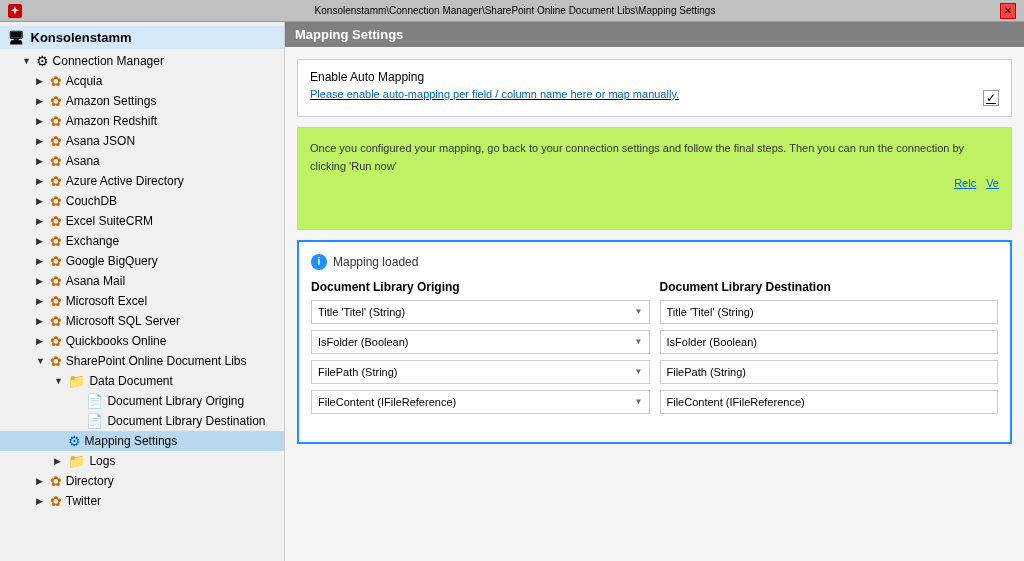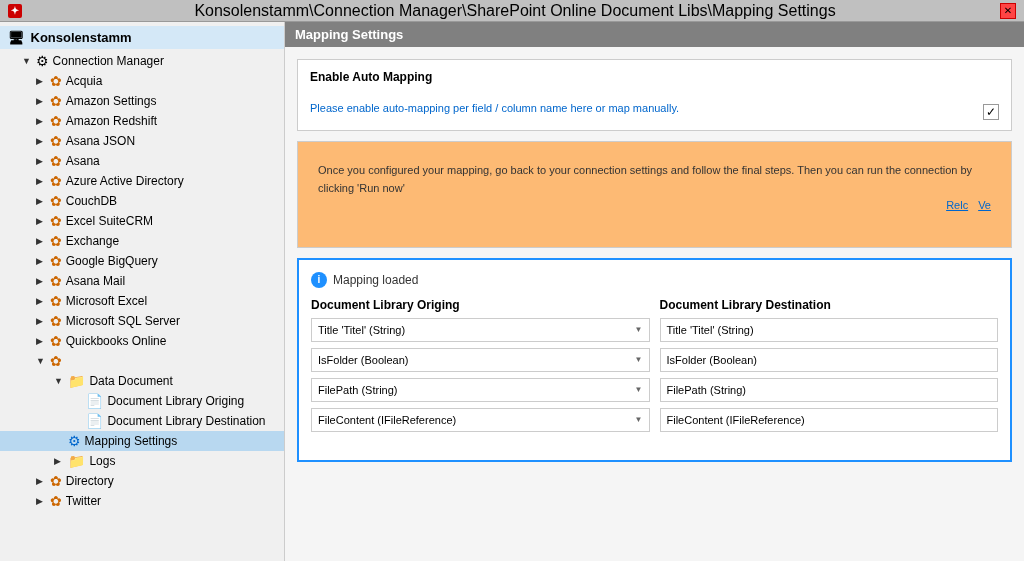--- a/index.html
+++ b/index.html
@@ -8,21 +8,21 @@
     
     .title-bar {
       background: #c0c0c0;
       height: 22px;
       display: flex;
       align-items: center;
       padding: 0 8px;
       border-bottom: 1px solid #999;
     }
     .title-bar-icon { width: 14px; height: 14px; background: #cc0000; border-radius: 2px; margin-right: 8px; display: flex; align-items: center; justify-content: center; }
-    .title-bar-text { font-size: 16px; color: #000; flex: 1; text-align: center; }
+    .title-bar-text { font-size: 10px; color: #000; flex: 1; text-align: center; }
     .title-bar-close { width: 16px; height: 16px; background: #ff4444; border: 1px solid #cc0000; display: flex; align-items: center; justify-content: center; cursor: pointer; font-size: 10px; }
 
     
     .main-layout { display: flex; height: 539px; }
 
     
     .sidebar {
       width: 285px;
       background: #f0f0f0;
       border-right: 1px solid #ccc;
@@ -83,68 +83,69 @@
     }
 
     .auto-mapping-section {
       background: white;
       border: 1px solid #ccc;
       padding: 10px 12px;
       margin-bottom: 10px;
     }
 
     .auto-mapping-title {
-      font-weight: bold;
+      font-weight: normal;
       font-size: 12px;
-      margin-bottom: 18px;
+      margin-bottom: 4px;
     }
 
     .auto-mapping-desc {
       color: #0066cc;
       font-size: 11px;
       margin-bottom: 6px;
     }
 
     .auto-mapping-row {
       display: flex;
       align-items: center;
       justify-content: space-between;
+      text-decoration: underline;
     }
 
     .checkbox-wrapper {
       display: flex;
       align-items: center;
       padding: 2px;
       border: 1px solid #999;
       width: 16px;
       height: 16px;
       background: white;
       margin-top: 2px;
     }
     .checkbox-wrapper::after {
       content: '✓';
       font-size: 12px;
       color: #000;
     }
 
     .info-text {
-      background: #fdba74;
+      background: #bef264;
       border: 1px solid #ccc;
-      padding: 20px;
+      padding: 12px;
       font-size: 11px;
       color: #333;
       line-height: 1.6;
       margin-bottom: 10px;
     }
 
     .links-row {
       display: flex;
       gap: 10px;
       justify-content: flex-end;
-      margin-bottom: 12px;
+      margin-bottom: 24px;
     }
     .link-blue {
       color: #0066cc;
       font-size: 11px;
       cursor: pointer;
       text-decoration: underline;
     }
 
     
     .mapping-panel {
@@ -315,20 +316,21 @@
       </div>
       <div class="tree-item" style="padding-left:36px;">
         <span class="arrow">▶</span>
         <span class="icon cog-icon">✿</span>
         <span class="label">Quickbooks Online</span>
       </div>
 
       <div class="tree-item" style="padding-left:36px;">
         <span class="arrow">▼</span>
         <span class="icon cog-icon">✿</span>
+        <span class="label">SharePoint Online Document Libs</span>
       </div>
 
       <div class="tree-item" style="padding-left:54px;">
         <span class="arrow">▼</span>
         <span class="icon folder-icon">📁</span>
         <span class="label">Data Document</span>
       </div>
       <div class="tree-item" style="padding-left:72px;">
         <span class="arrow" style="visibility:hidden;">▶</span>
         <span class="icon" style="color:#f0c040;">📄</span>

